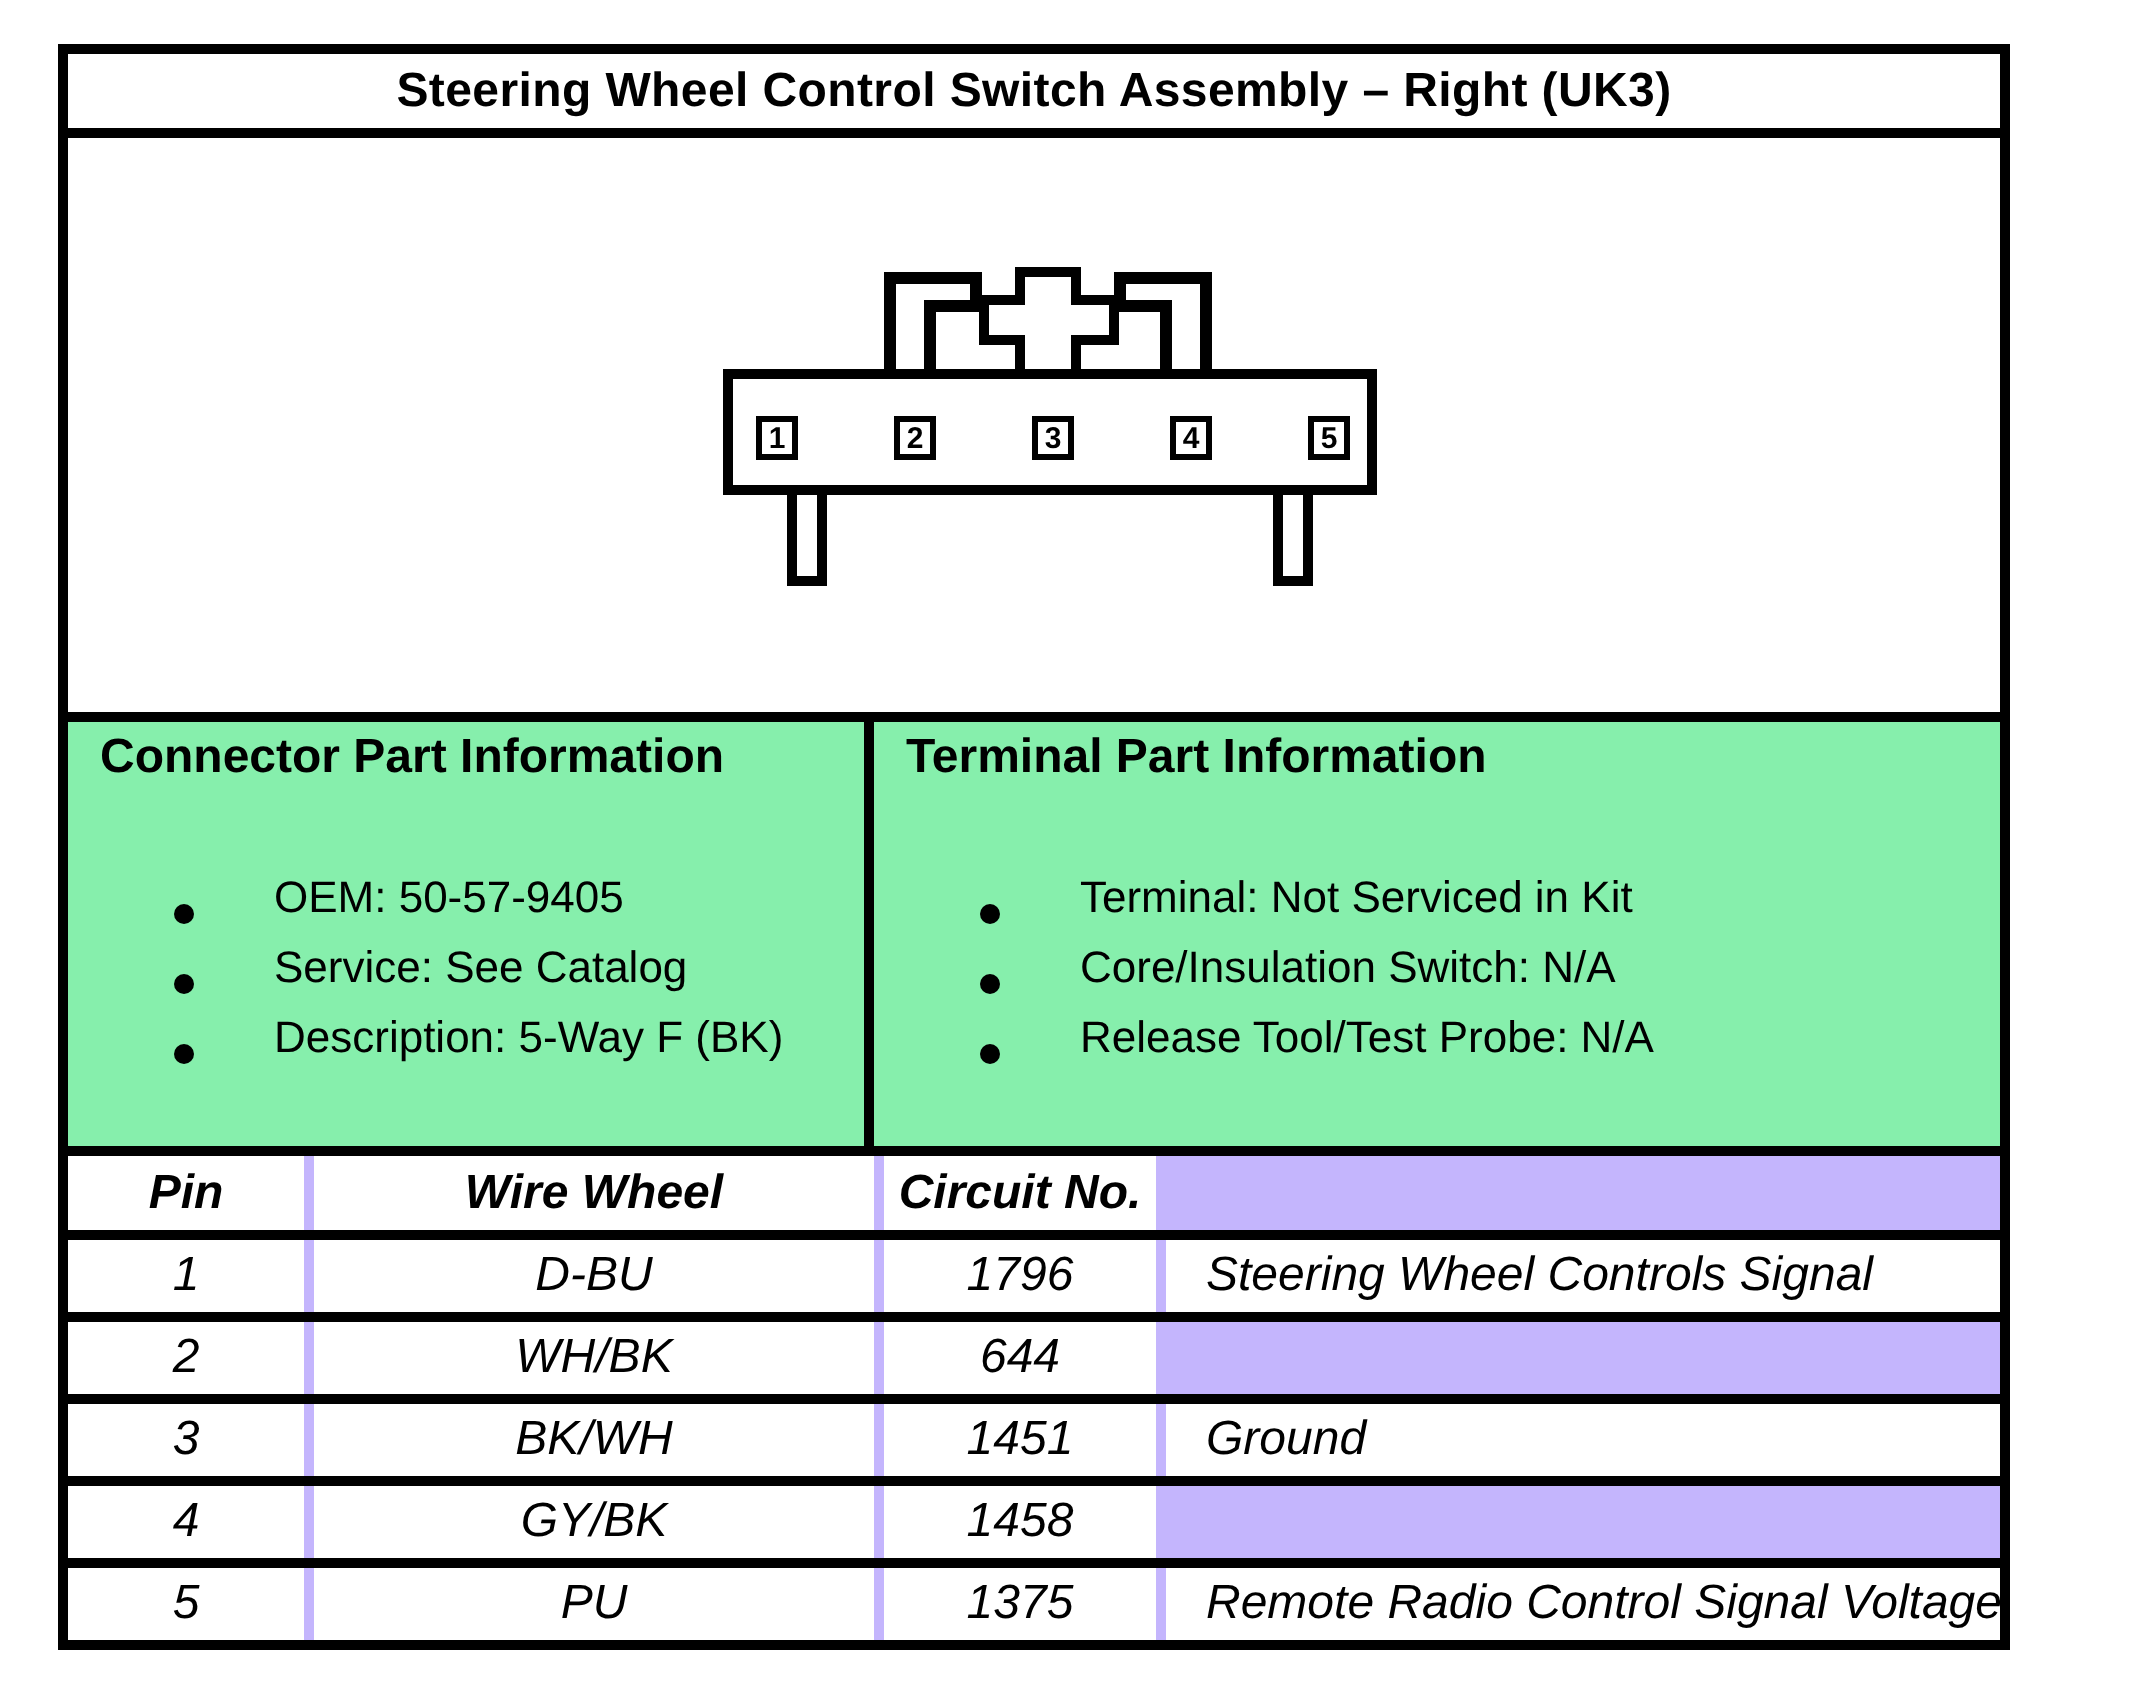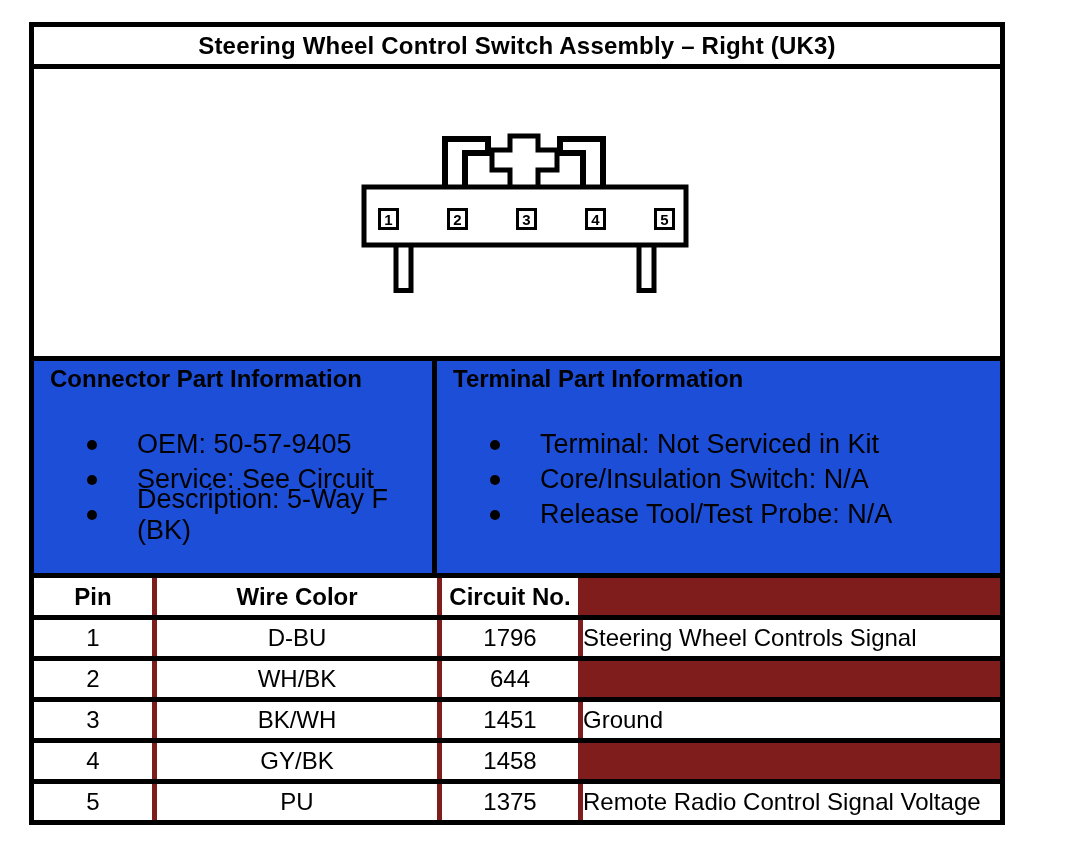--- a/index.html
+++ b/index.html
@@ -20,32 +20,32 @@
   
   .diagram-cell{position:relative;}
   .diagram-cell svg{position:absolute;left:0;top:0;}
   .pinbox{
     position:absolute;width:15px;height:16px;border:3px solid #000;
     display:flex;align-items:center;justify-content:center;
     font-size:15px;font-weight:bold;line-height:1;background:#fff;
   }
   
   .info-row{background:#000;display:grid;grid-template-columns:398px 1fr;gap:5px;}
-  .info-box{background:#1d4ed8;padding:4px 11px 0 16px;box-sizing:border-box;overflow:hidden;}
+  .info-box{background:#86efac;padding:4px 11px 0 16px;box-sizing:border-box;overflow:hidden;}
   .info-heading{font-weight:bold;font-size:24px;}
   .info-list{margin-top:34px;}
-  .info-li{display:flex;align-items:center;height:35px;font-size:27px;}
+  .info-li{display:flex;align-items:flex-end;height:35px;font-size:22px;}
   .bullet{flex:none;width:10px;height:10px;border-radius:50%;background:#000;
     margin-left:37px;margin-right:40px;}
   
-  .trow{background:#7f1d1d;display:grid;grid-template-columns:118px 280px 136px 1fr;gap:5px;}
+  .trow{background:#c4b5fd;display:grid;grid-template-columns:118px 280px 136px 1fr;gap:5px;font-style:italic;}
   .tcell{background:#fff;display:flex;align-items:center;justify-content:center;
     font-size:24px;white-space:nowrap;overflow:hidden;}
   .tcell.head{font-weight:bold;}
-  .tcell.fn{justify-content:flex-start;padding-left:0;}
+  .tcell.fn{justify-content:flex-start;padding-left:20px;}
 </style>
 </head>
 <body>
 
 <div class="doc">
 
   <div class="cell title-cell">Steering Wheel Control Switch Assembly – Right (UK3)</div>
 
   <div class="cell diagram-cell">
     <svg width="983" height="287" viewBox="0 0 983 287">
@@ -81,21 +81,21 @@
   <div class="info-row">
     <div class="info-box">
       <div class="info-heading">Connector Part Information</div>
       <div class="info-list">
         <div class="info-li">
           <span class="bullet"></span>
           <span>OEM: 50-57-9405</span>
         </div>
         <div class="info-li">
           <span class="bullet"></span>
-          <span>Service: See Circuit</span>
+          <span>Service: See Catalog</span>
         </div>
         <div class="info-li">
           <span class="bullet"></span>
           <span>Description: 5-Way F (BK)</span>
         </div>
       </div>
     </div>
     <div class="info-box">
       <div class="info-heading">Terminal Part Information</div>
       <div class="info-list">
@@ -110,21 +110,21 @@
         <div class="info-li">
           <span class="bullet"></span>
           <span>Release Tool/Test Probe: N/A</span>
         </div>
       </div>
     </div>
   </div>
 
   <div class="trow">
     <div class="tcell head">Pin</div>
-    <div class="tcell head">Wire Color</div>
+    <div class="tcell head">Wire Wheel</div>
     <div class="tcell head">Circuit No.</div>
   </div>
 
   <div class="trow">
     <div class="tcell">1</div>
     <div class="tcell">D-BU</div>
     <div class="tcell">1796</div>
     <div class="tcell fn">Steering Wheel Controls Signal</div>
   </div>
 

